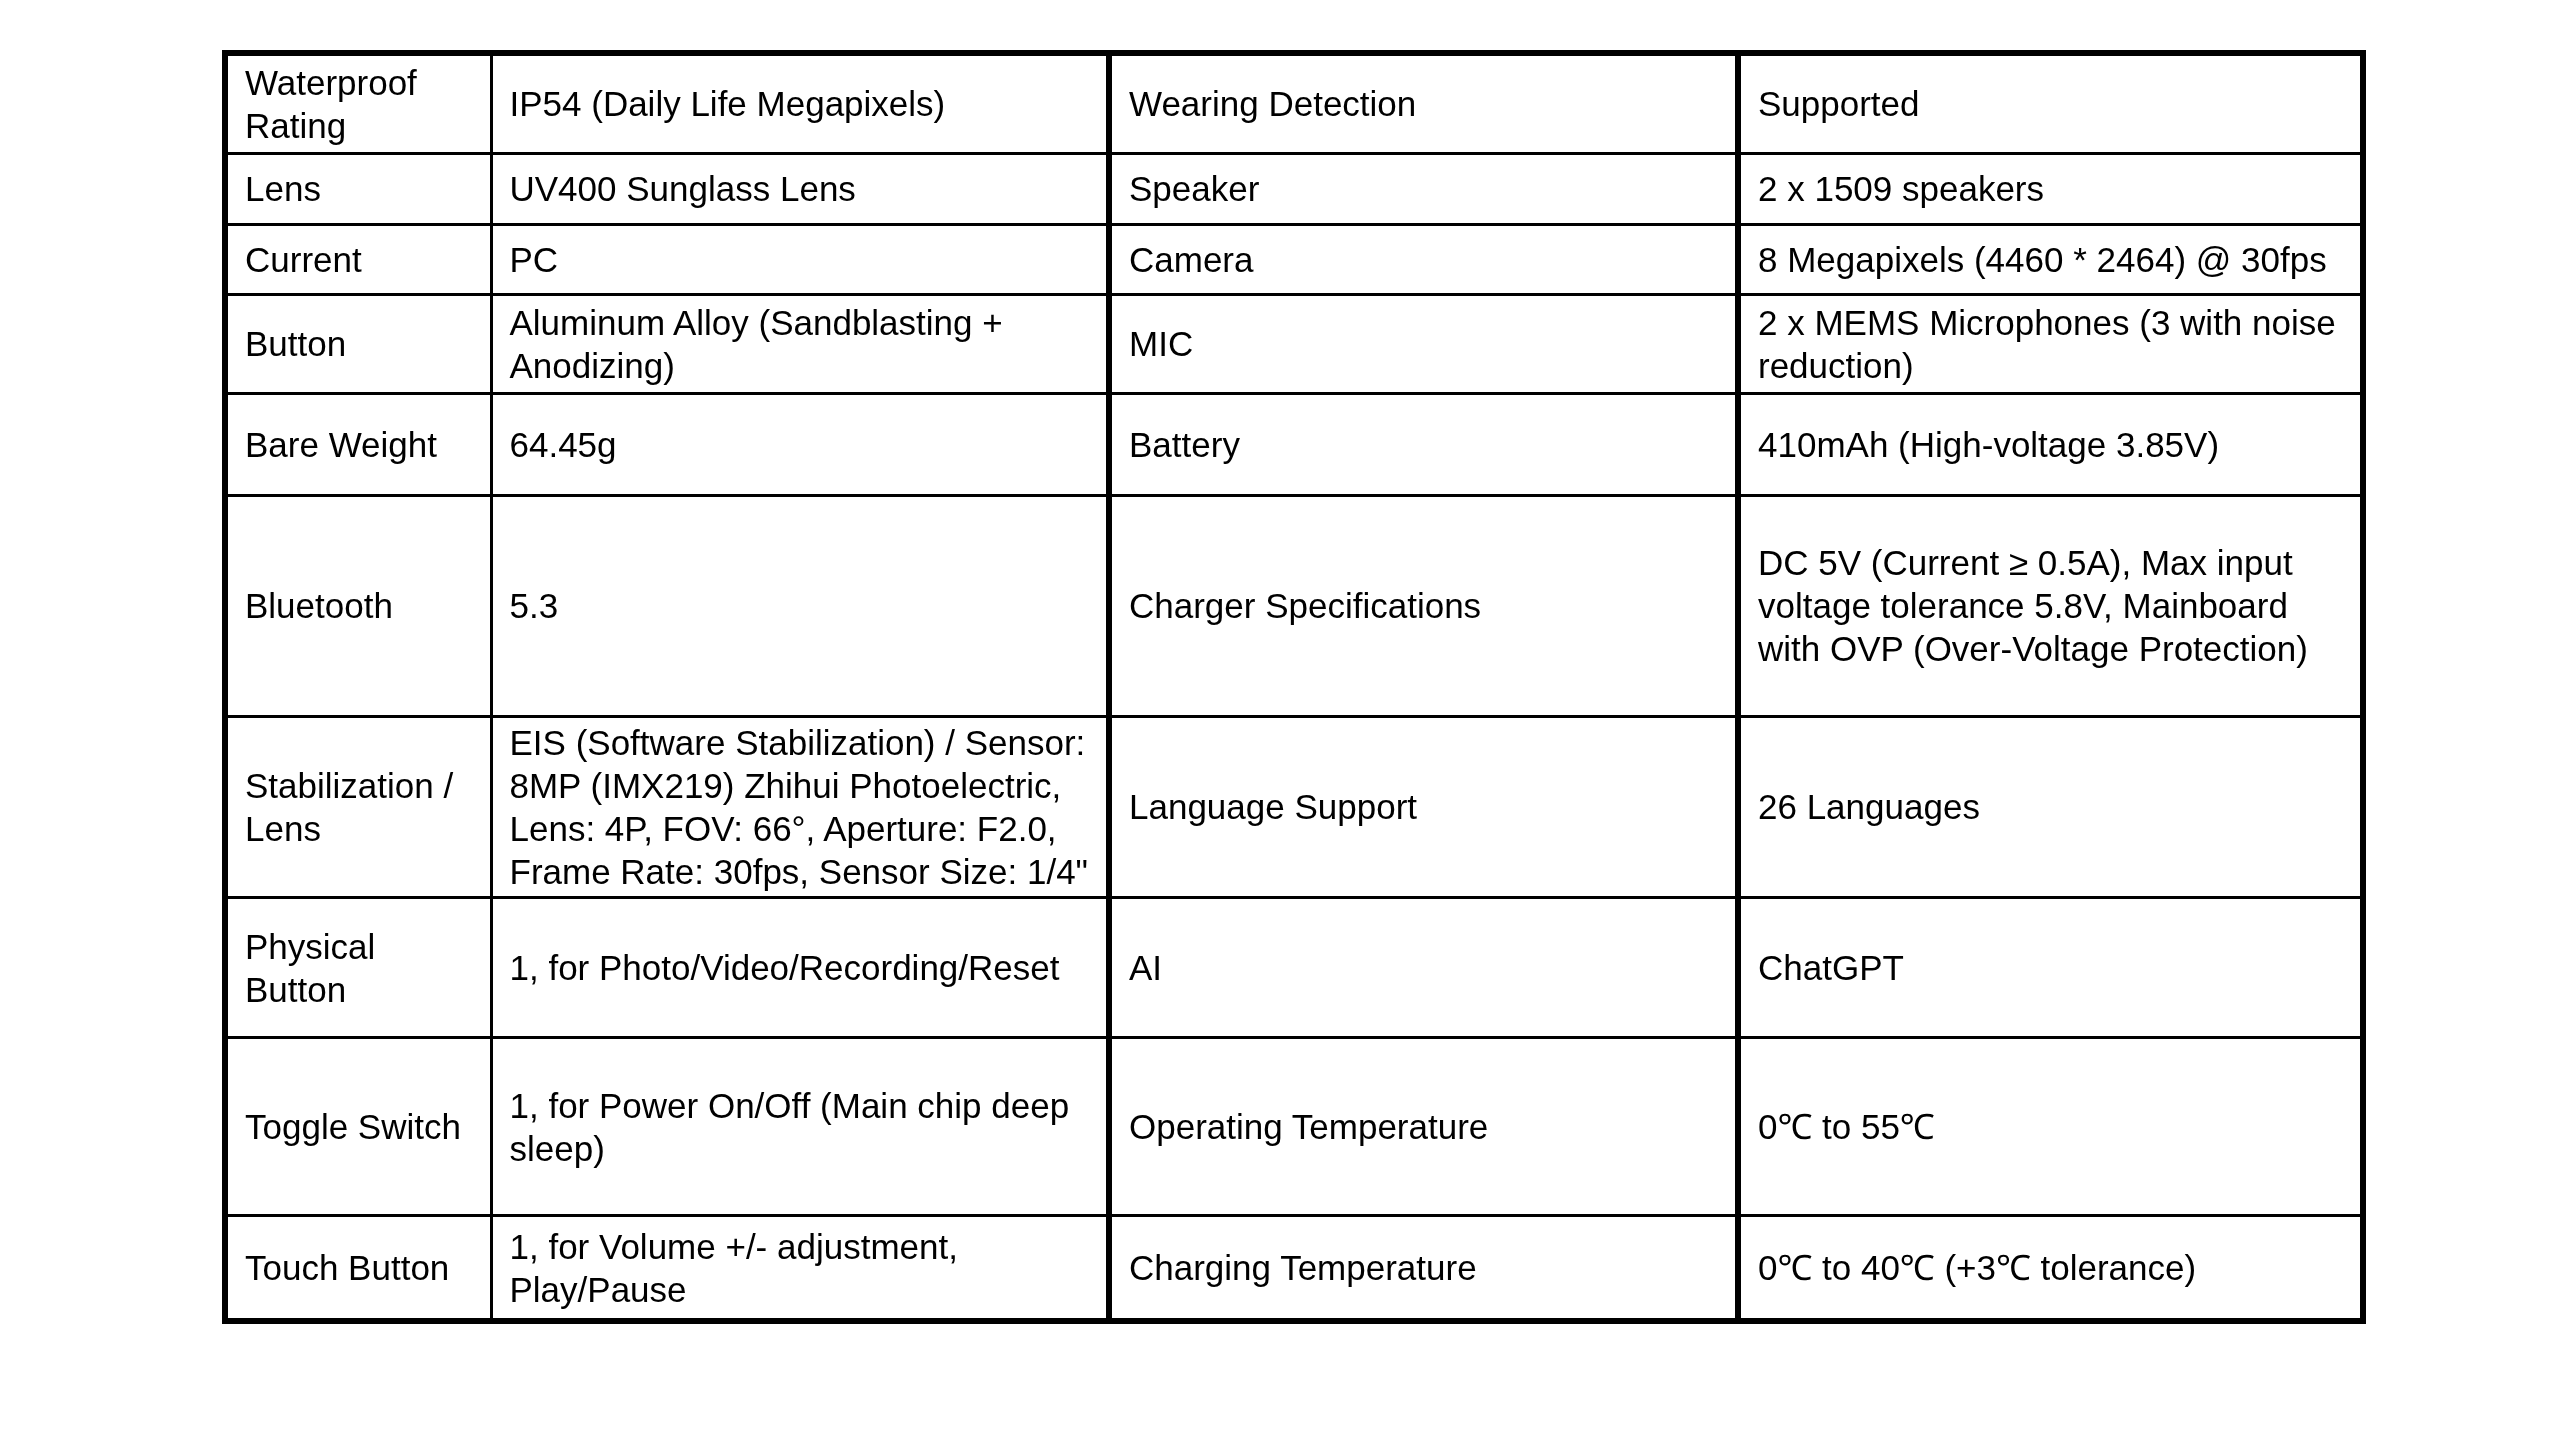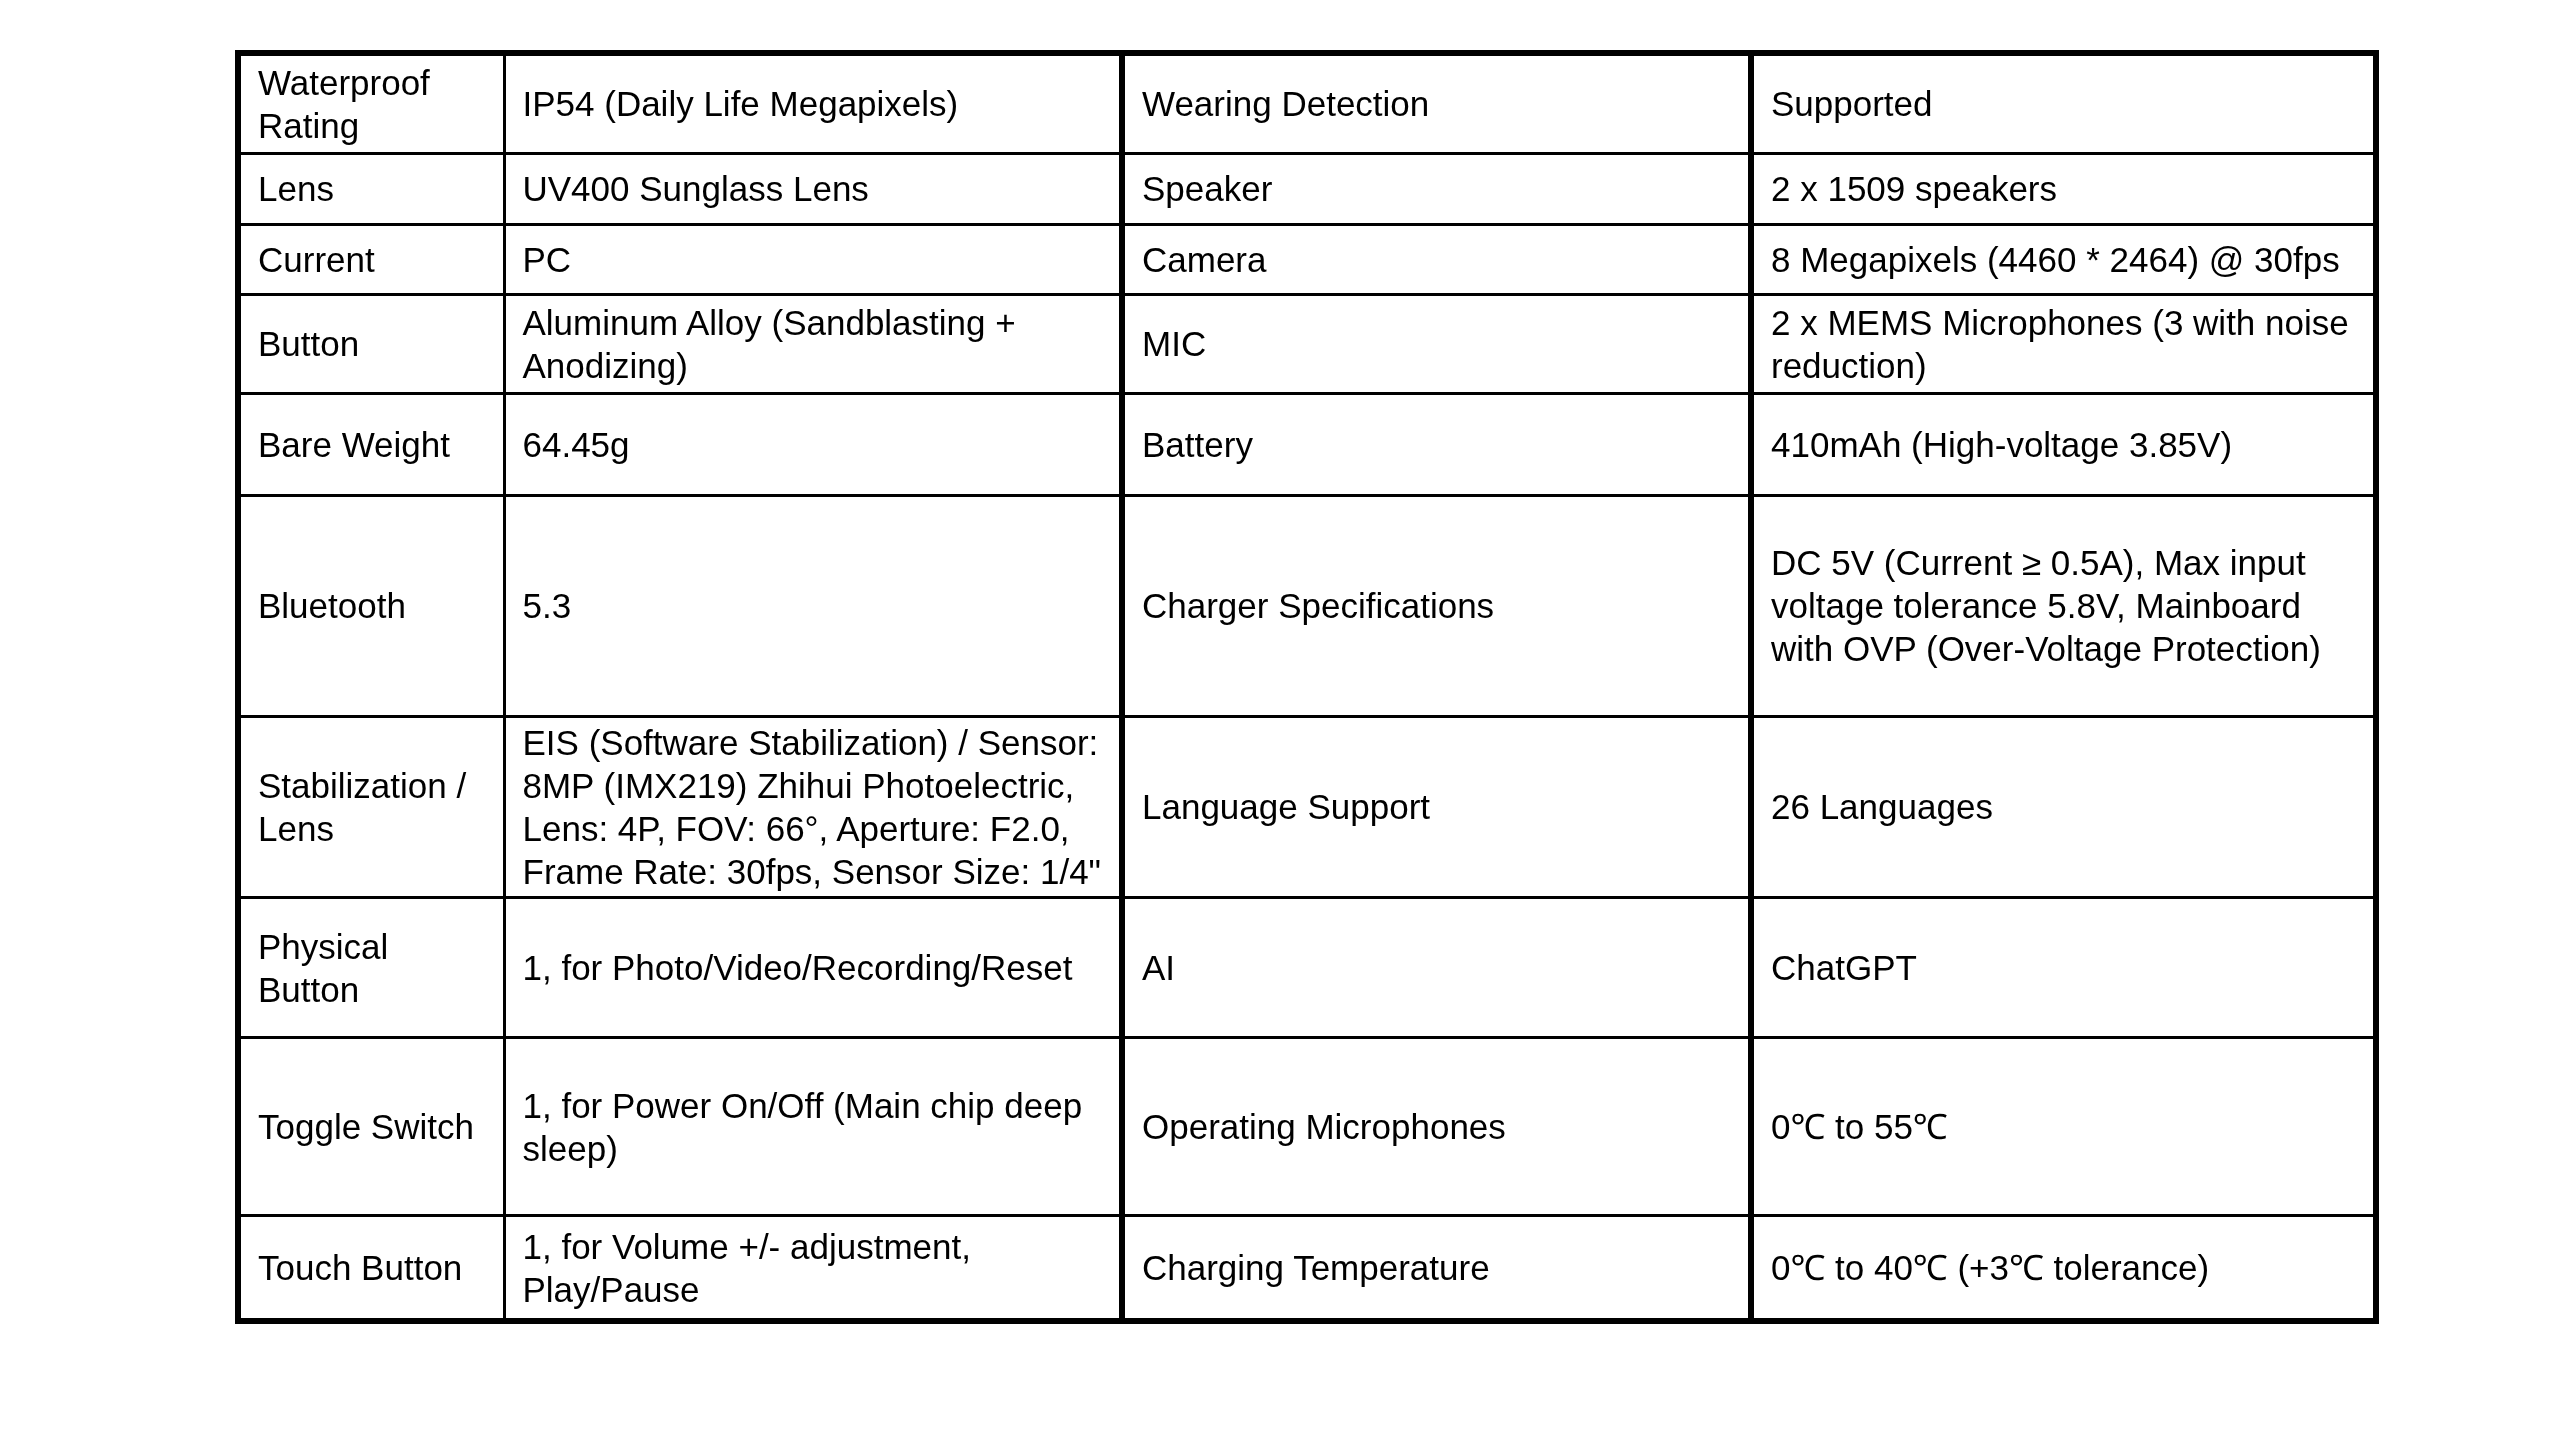--- a/index.html
+++ b/index.html
@@ -15,21 +15,21 @@
   .page {
     position: relative;
     width: 2576px;
     height: 1449px;
     background: #ffffff;
     font-family: "Liberation Sans", sans-serif;
     color: #000000;
   }
   table.spec-table {
     position: absolute;
-    left: 235px;
+    left: 222px;
     top: 50px;
     width: 2138px;
     border-collapse: collapse;
     table-layout: fixed;
     border: 6px solid #000000;
     background: #ffffff;
     padding-left: 47px;
   }
   col.c0 { width: 266px; }
   col.c1 { width: 618px; }
@@ -117,21 +117,21 @@
       </tr>
       <tr>
         <td>Physical Button</td>
         <td>1, for Photo/Video/Recording/Reset</td>
         <td class="thick-left">AI</td>
         <td class="thick-left">ChatGPT</td>
       </tr>
       <tr>
         <td>Toggle Switch</td>
         <td>1, for Power On/Off (Main chip deep sleep)</td>
-        <td class="thick-left">Operating Microphones</td>
+        <td class="thick-left">Operating Temperature</td>
         <td class="thick-left">0℃ to 55℃</td>
       </tr>
       <tr>
         <td>Touch Button</td>
         <td>1, for Volume +/- adjustment, Play/Pause</td>
         <td class="thick-left">Charging Temperature</td>
         <td class="thick-left">0℃ to 40℃ (+3℃ tolerance)</td>
       </tr>
     </tbody>
   </table>

